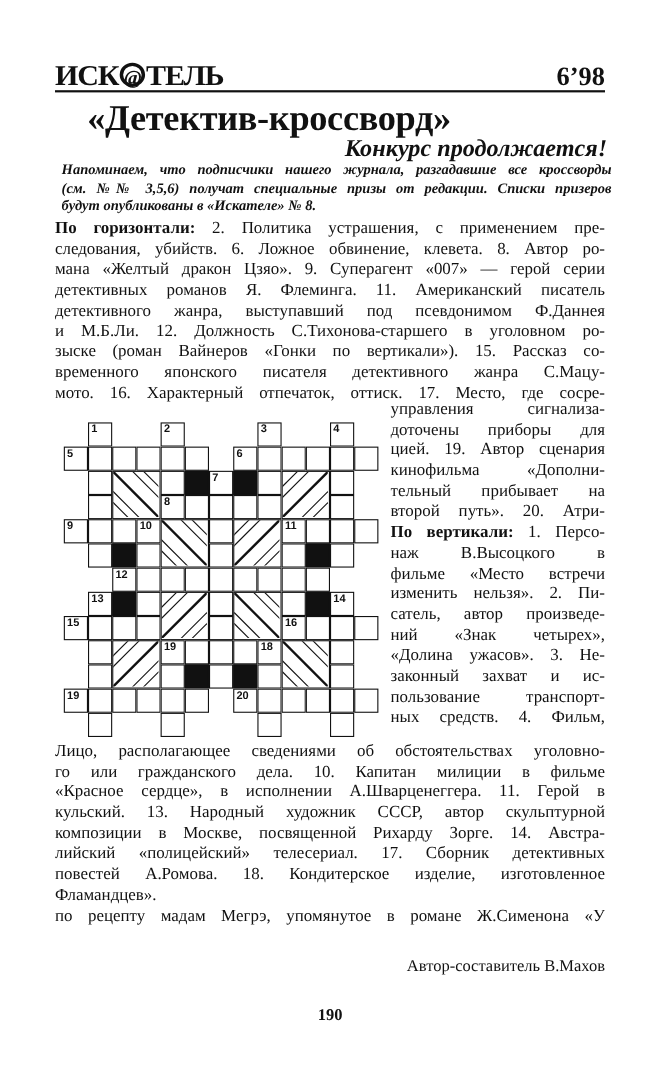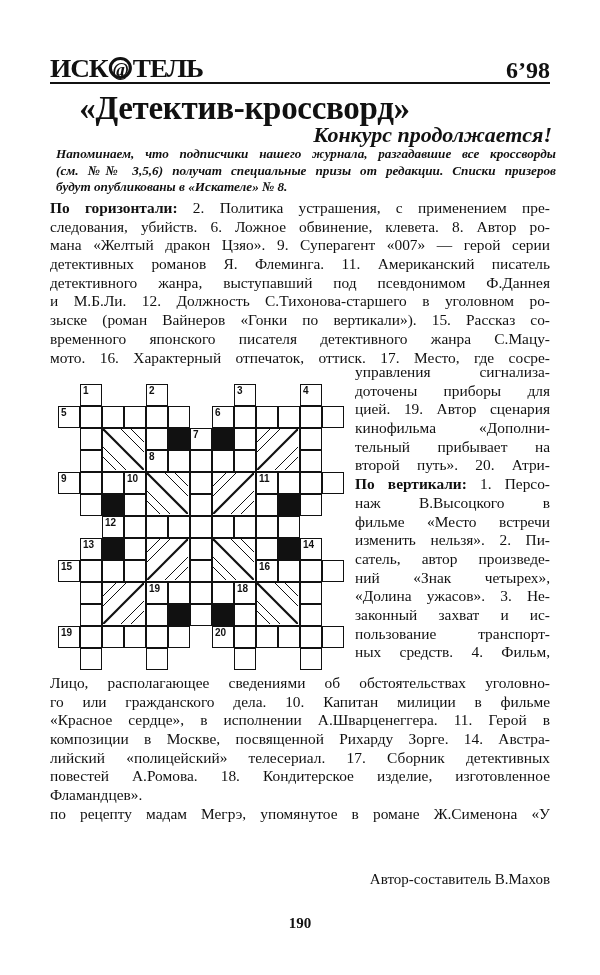--- a/index.html
+++ b/index.html
@@ -77,20 +77,21 @@
   <span class="line">«Долина ужасов». 3. Не-</span>
   <span class="line">законный захват и ис-</span>
   <span class="line">пользование транспорт-</span>
   <span class="line">ных средств. 4. Фильм,</span>
 </div>
 
 <div class="abs body b3">
   <span class="line">Лицо, располагающее сведениями об обстоятельствах уголовно-</span>
   <span class="line">го или гражданского дела. 10. Капитан милиции в фильме</span>
   <span class="line">«Красное сердце», в исполнении А.Шварценеггера. 11. Герой в</span>
+  <span class="line">кульский. 13. Народный художник СССР, автор скульптурной</span>
   <span class="line">композиции в Москве, посвященной Рихарду Зорге. 14. Австра-</span>
   <span class="line">лийский «полицейский» телесериал. 17. Сборник детективных</span>
   <span class="line">повестей А.Ромова. 18. Кондитерское изделие, изготовленное</span>
   <span class="line last">Фламандцев».</span>
   <span class="line">по рецепту мадам Мегрэ, упомянутое в романе Ж.Сименона «У</span>
 </div>
 
 <div class="abs author">Автор-составитель В.Махов</div>
 <div class="abs pageno">190</div>
 

